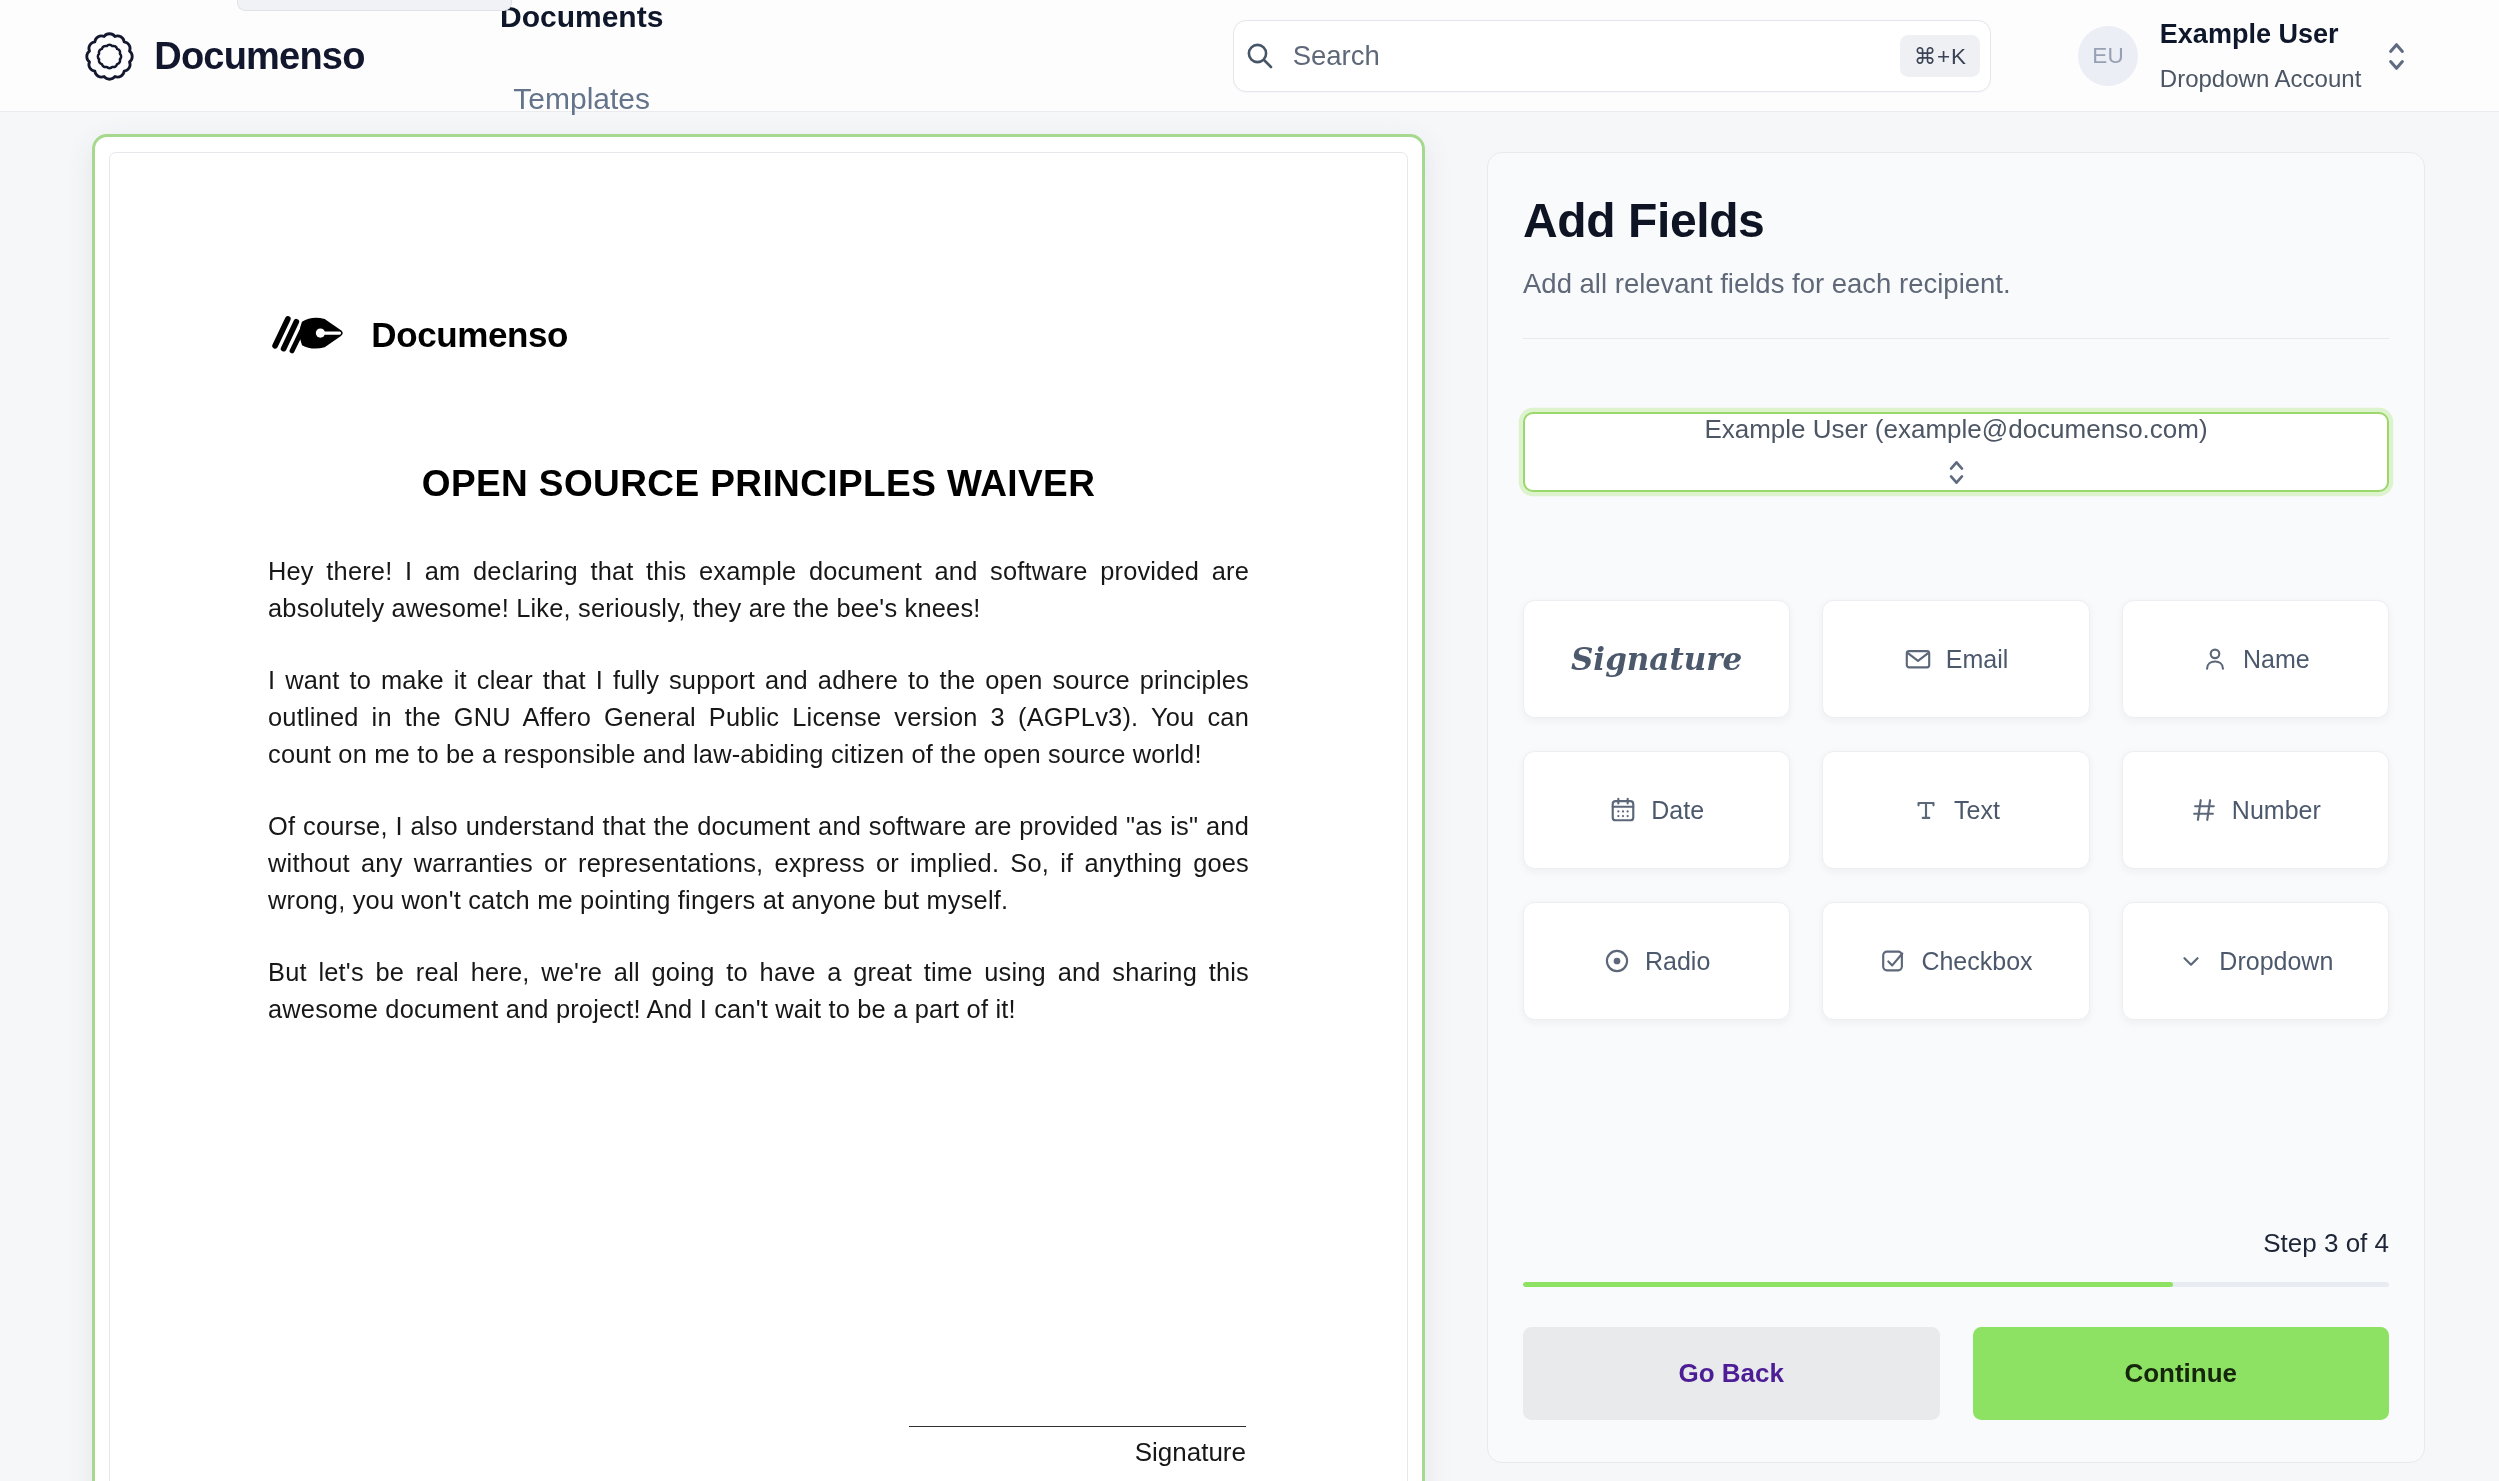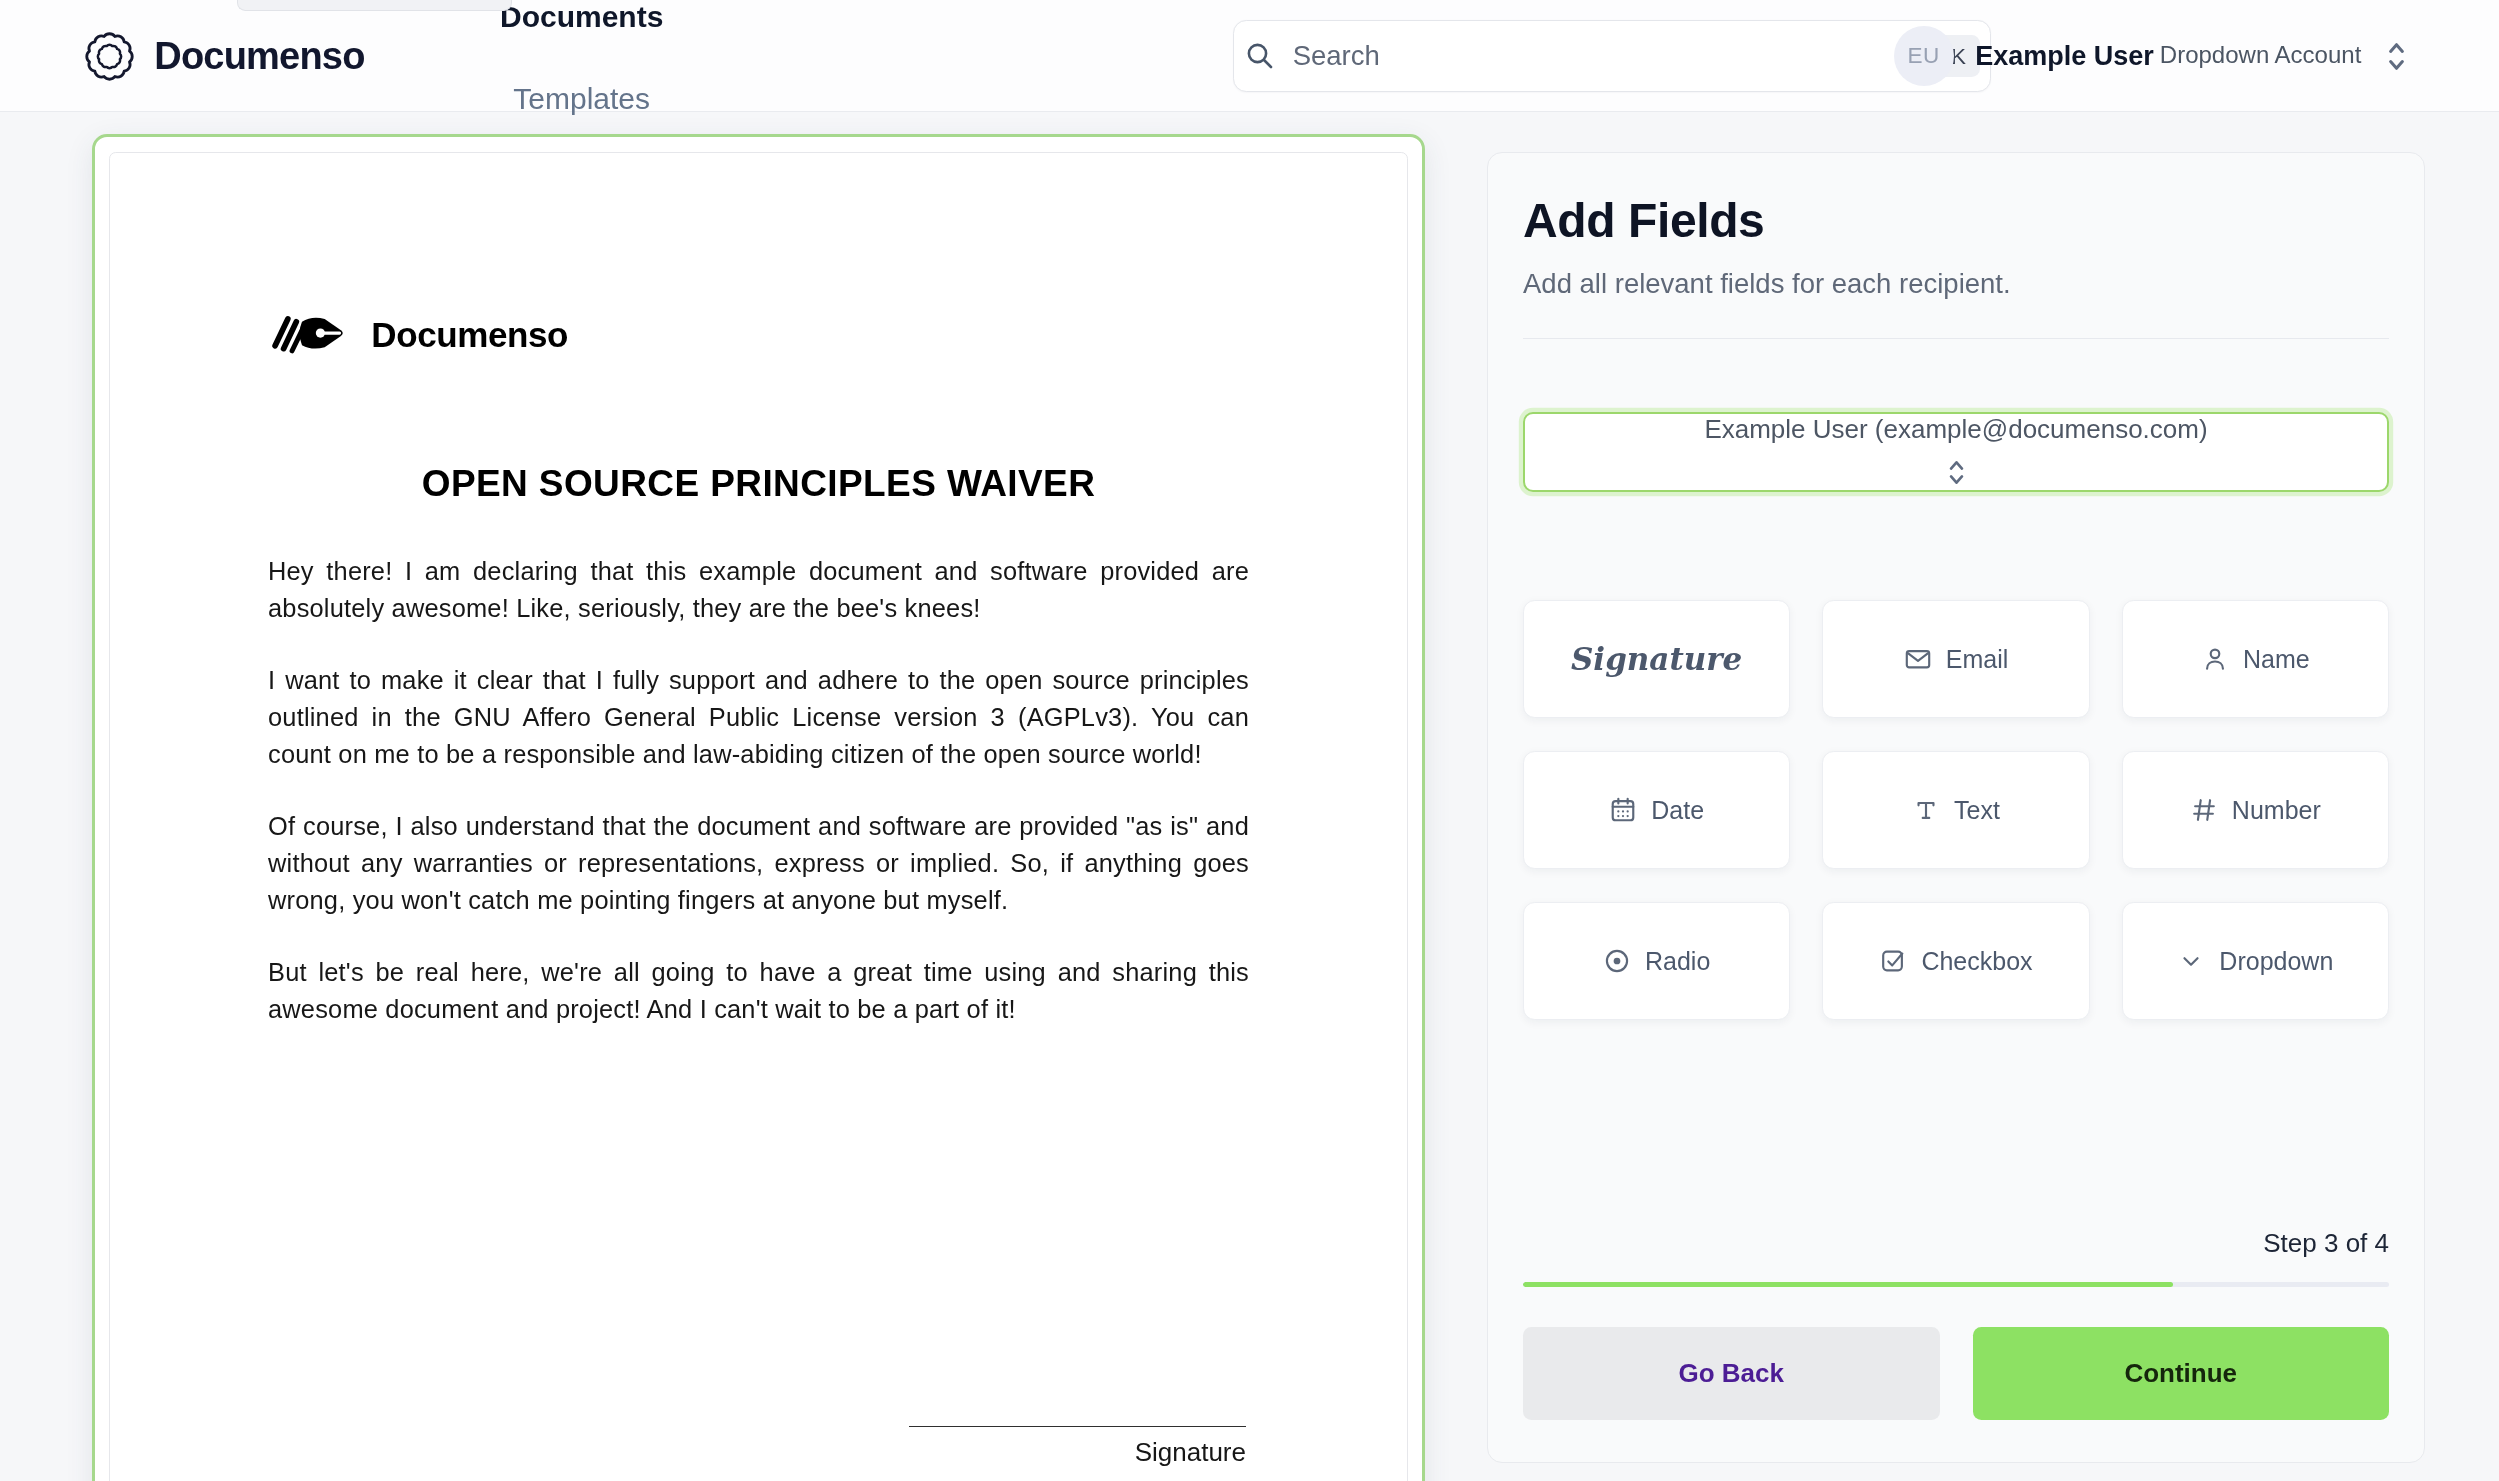--- a/index.html
+++ b/index.html
@@ -41,21 +41,21 @@
   .kbd{
     background:#eef0f4;border-radius:8.3px;padding:7.5px 13.3px;
     font-size:22.5px;color:#3b4354;letter-spacing:0.8px;white-space:nowrap;
   }
   .user{position:absolute;right:90px;top:0;height:112px;display:flex;align-items:center;gap:21.7px;}
   .avatar{
     width:60px;height:60px;border-radius:50%;background:#eceef6;
     display:flex;align-items:center;justify-content:center;
     font-size:22.5px;color:#98a1b3;font-weight:500;letter-spacing:0.4px;
   }
-  .user-names{display:flex;flex-direction:row;gap:6px;}
+  .user-names{display:flex;flex-direction:column;gap:19px;}
   .user-name{font-size:27px;font-weight:700;color:#0f172a;line-height:1;}
   .user-sub{font-size:24px;color:#4b5563;line-height:1;}
   .icon{display:inline-flex;align-items:center;justify-content:center;}
 
   
   .doc-card{
     position:absolute;left:92px;top:134px;width:1333px;height:1416px;
     background:#fff;border:3.3px solid var(--doc-border);border-radius:15px;
     box-shadow:0 8.3px 28px rgba(50,64,90,.10);
   }

